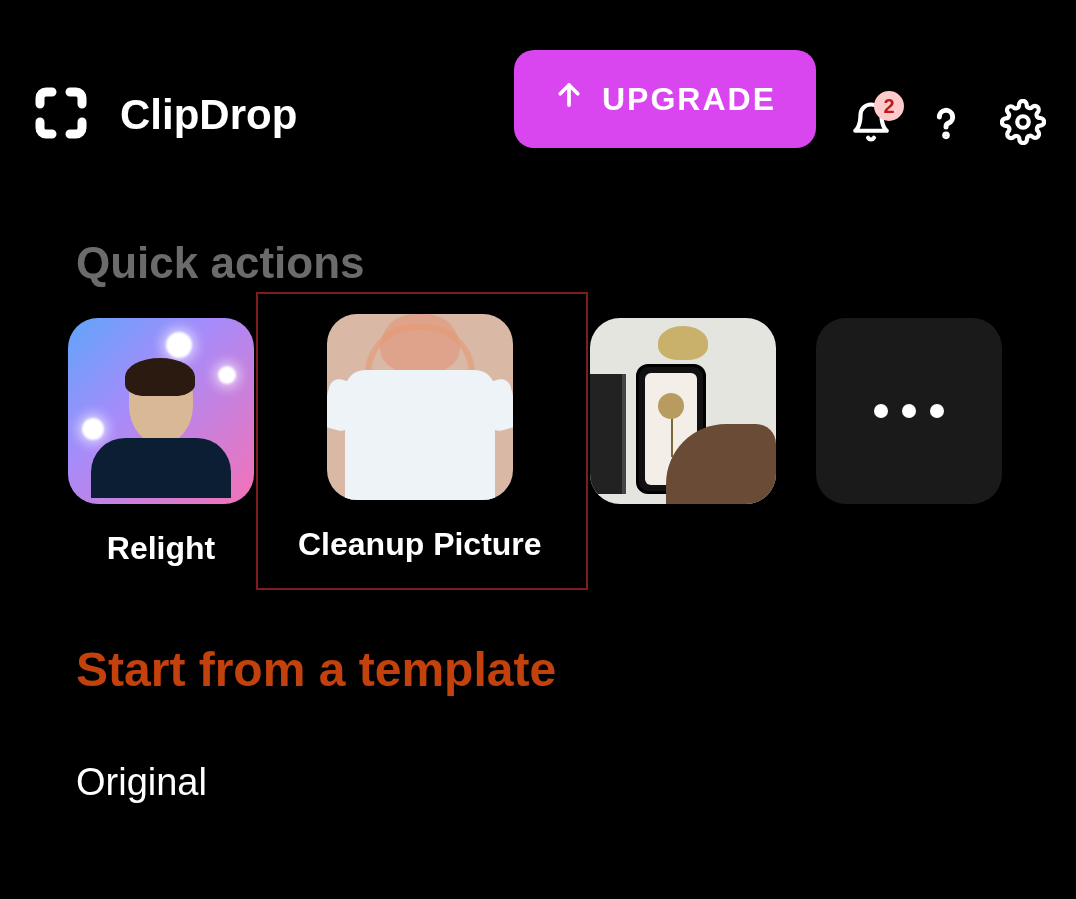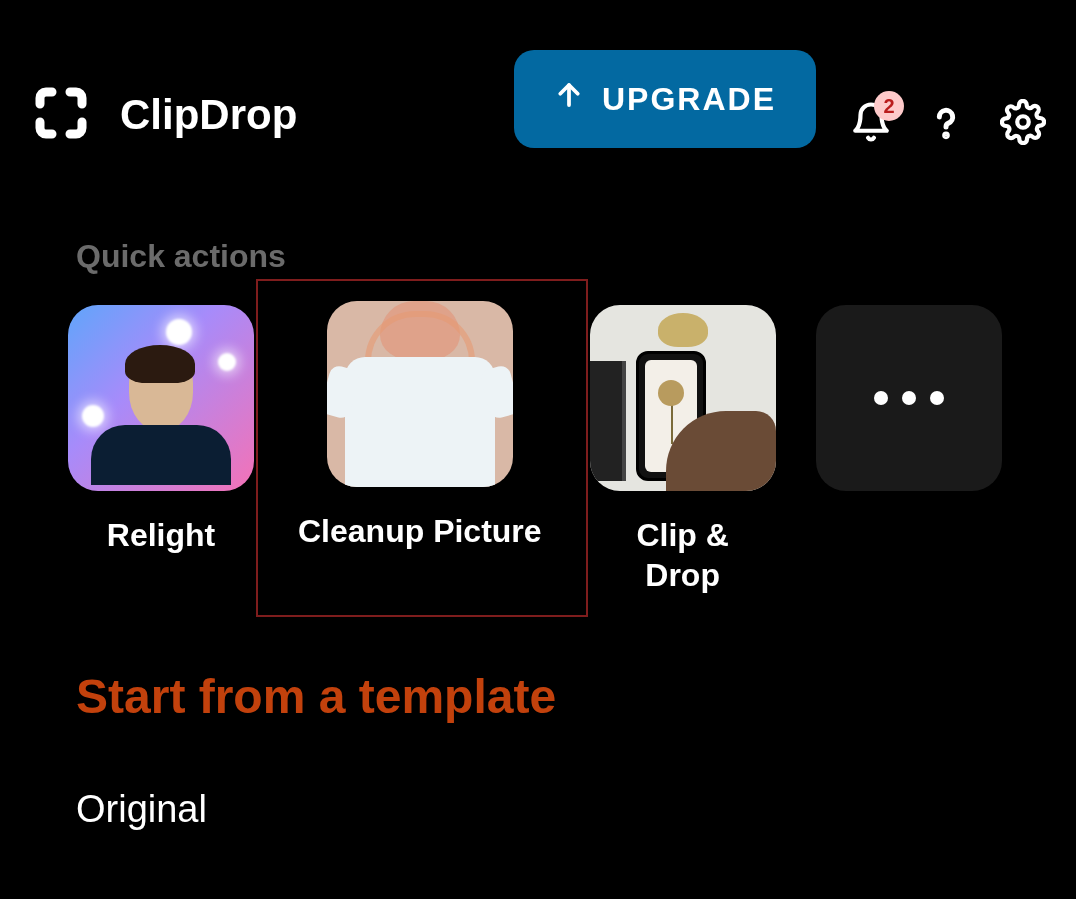--- a/index.html
+++ b/index.html
@@ -21,21 +21,21 @@
     align-items: center;
     gap: 28px;
   }
   .app-title {
     font-size: 42px;
     font-weight: 800;
     color: #fff;
   }
   .header-spacer { flex: 1; }
   .upgrade-btn {
-    background: #0369a1;
+    background: #d946ef;
     color: #fff;
     border: none;
     border-radius: 20px;
     padding: 30px 40px;
     font-size: 32px;
     font-weight: 800;
     letter-spacing: 2px;
     display: flex;
     align-items: center;
     gap: 18px;
@@ -66,21 +66,21 @@
     width: 30px;
     height: 30px;
     font-size: 20px;
     font-weight: 700;
     display: flex;
     align-items: center;
     justify-content: center;
   }
   .section-title {
     color: #6b6b6b;
-    font-size: 32px;
+    font-size: 44px;
     font-weight: 800;
     padding: 60px 0 0 76px;
   }
   .actions {
     display: flex;
     gap: 56px;
     padding: 30px 0 0 76px;
   }
   .action-item {
     display: flex;
@@ -351,21 +351,20 @@
       <div class="clipdrop-plant"></div>
       <div class="clipdrop-frame"></div>
       <div class="clipdrop-phone">
         <div class="clipdrop-phone-inner">
           <div class="clipdrop-flower-stem"></div>
           <div class="clipdrop-flower-head"></div>
         </div>
       </div>
       <div class="clipdrop-hand"></div>
     </div>
-    <div class="action-label">Clip &amp; Drop</div>
   </div>
 
   <div class="action-item">
     <div class="thumb thumb-alltools">
       <span style="display:flex;gap:14px;">
         <span class="dot"></span>
           <span class="dot"></span>
           <span class="dot"></span>
       </span>
     </div>

